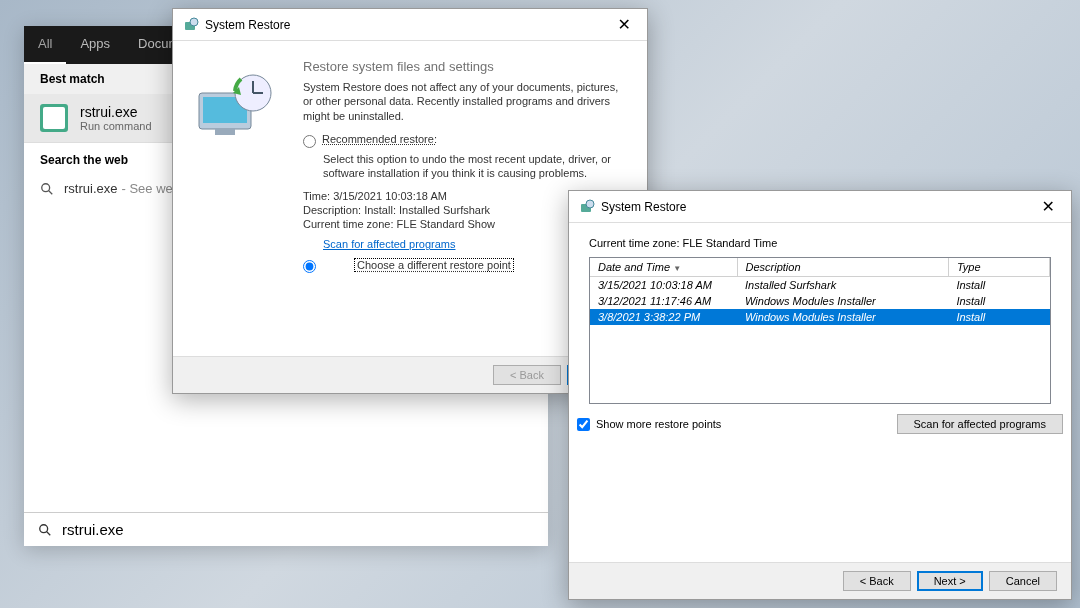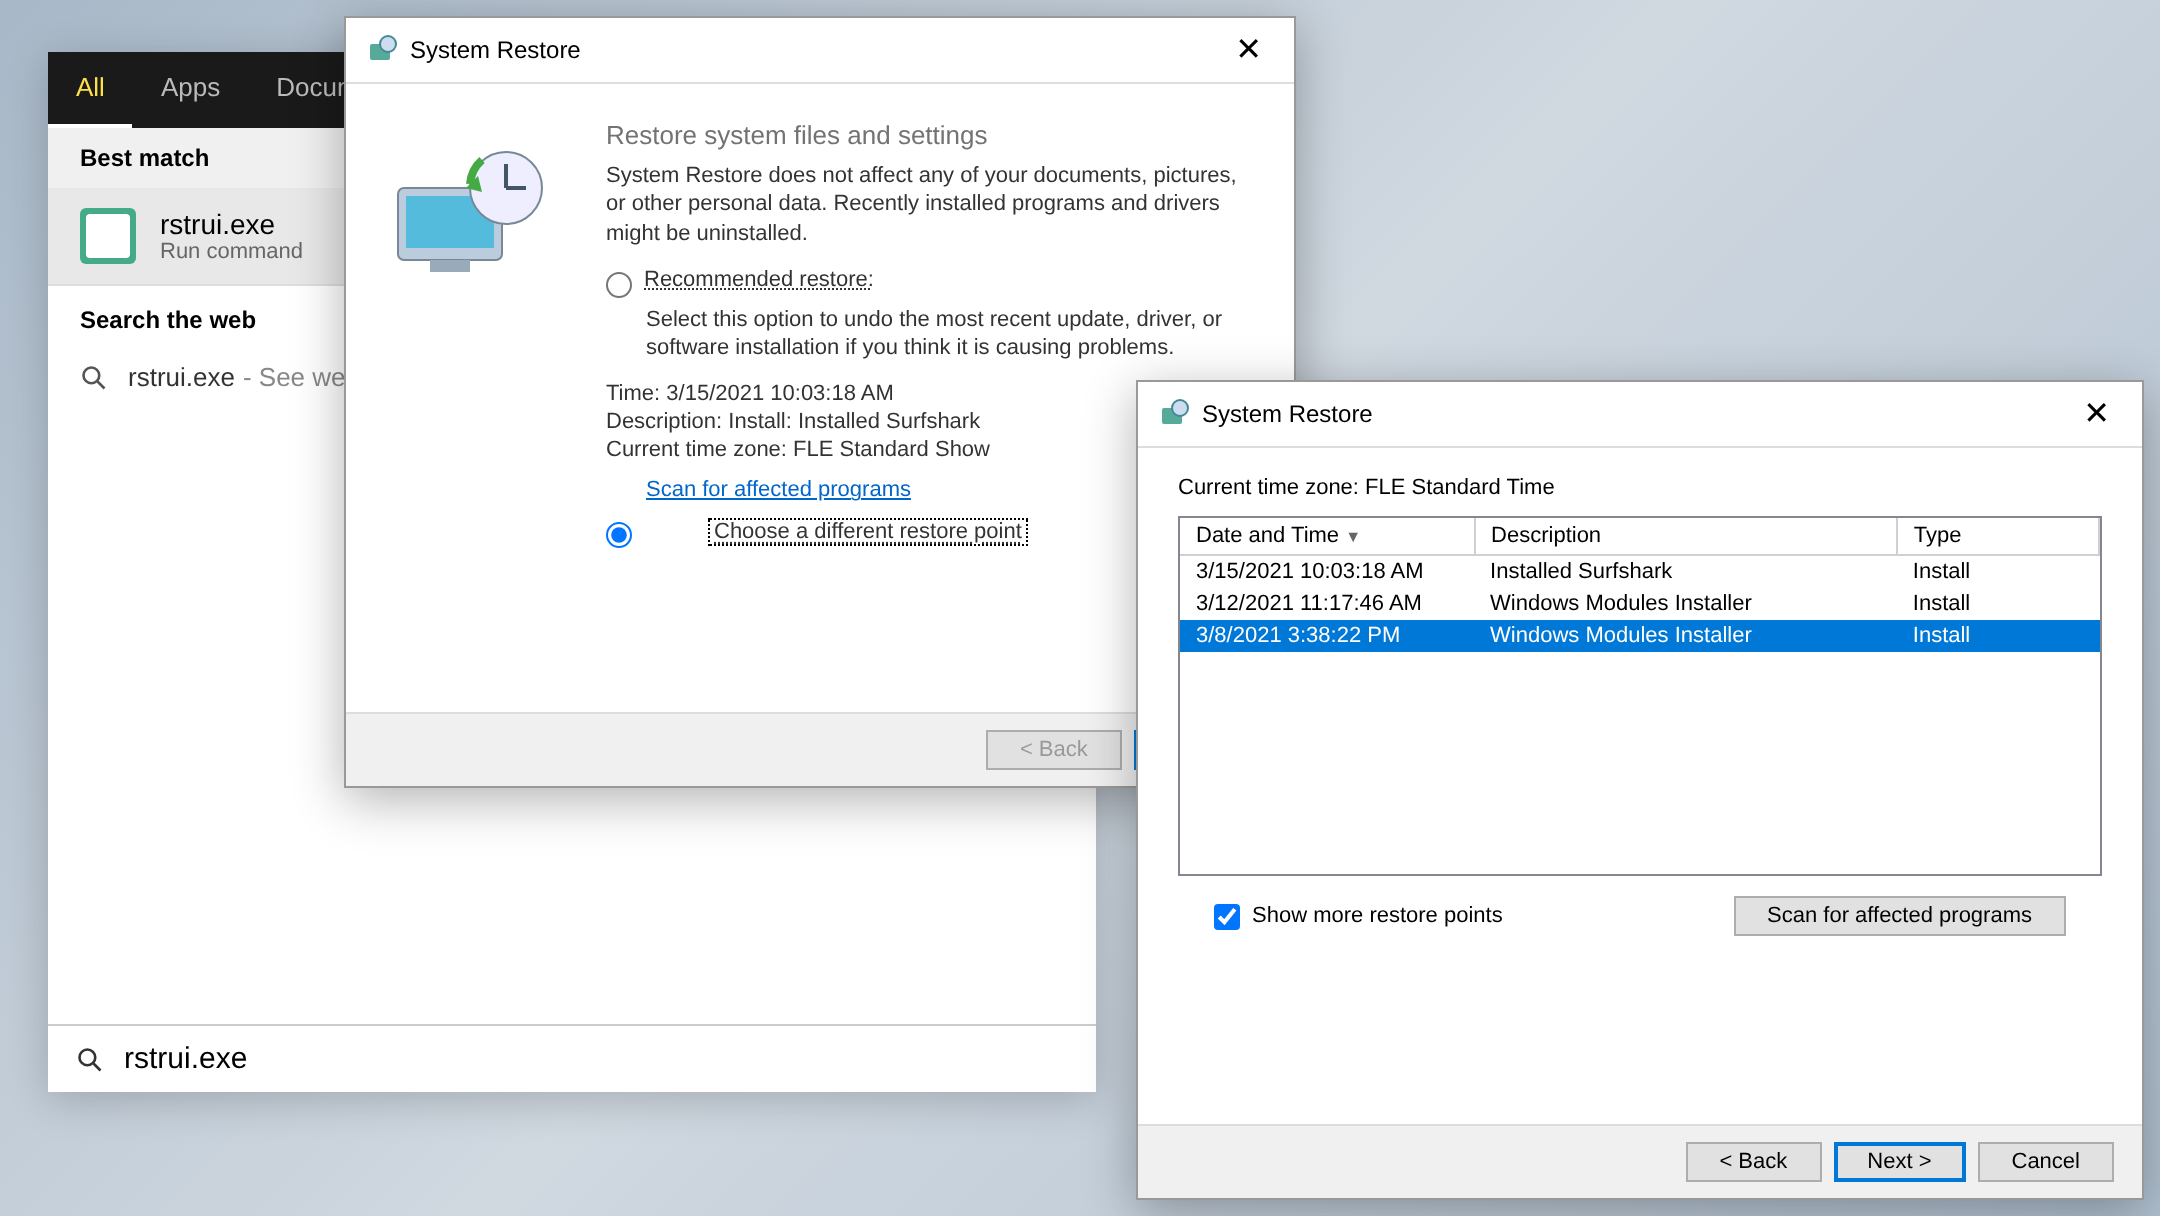--- a/index.html
+++ b/index.html
@@ -2,21 +2,21 @@
 <html><head>
 <meta charset="utf-8">
 <style>
 * { box-sizing: border-box; margin: 0; padding: 0; font-family: 'Segoe UI', Tahoma, sans-serif; }
 body { width: 1080px; height: 608px; background: linear-gradient(135deg, #a8b8c8 0%, #d0d8e0 50%, #b0c0d0 100%); position: relative; overflow: hidden; }
 
 
 .start-panel { position: absolute; left: 24px; top: 26px; width: 524px; height: 520px; background: #fff; box-shadow: 0 4px 20px rgba(0,0,0,0.2); }
 .start-tabs { background: #1a1a1a; display: flex; padding: 0; height: 38px; }
 .start-tab { color: #bbb; padding: 10px 14px 8px; font-size: 13px; cursor: pointer; }
-.start-tab.active { color: #fde047; border-bottom: 2px solid #fff; }
+.start-tab.active { color: #a3a3a3; border-bottom: 2px solid #fff; }
 .best-match-hdr { background: #f0f0f0; padding: 8px 16px; font-size: 12px; font-weight: 600; }
 .best-match-item { display: flex; align-items: center; padding: 10px 16px; background: #e8e8e8; border-bottom: 1px solid #ddd; }
 .bm-icon { width: 28px; height: 28px; background: #4a8; border-radius: 3px; margin-right: 12px; position: relative; }
 .bm-icon::before { content: ""; position: absolute; inset: 3px; background: #fff; border-radius: 2px; }
 .bm-text .title { font-size: 14px; }
 .bm-text .sub { font-size: 11px; color: #666; }
 .web-hdr { padding: 10px 16px 6px; font-size: 12px; font-weight: 600; background: #fff; }
 .web-item { display: flex; align-items: center; padding: 8px 16px; font-size: 13px; color: #333; }
 .web-item .q { margin-left: 10px; }
 .web-item .hint { color: #888; margin-left: 4px; }
@@ -46,27 +46,27 @@
 .btn { background: #e1e1e1; border: 1px solid #adadad; padding: 3px 16px; font-size: 11px; cursor: pointer; }
 .btn.default { border: 1px solid #0078d7; box-shadow: inset 0 0 0 1px #0078d7; }
 .btn:disabled { color: #999; }
 
 
 .dlg2 { left: 568px; top: 190px; width: 504px; height: 410px; }
 .dlg2 .hdr-row { display: flex; align-items: center; padding: 10px 16px 6px; }
 .dlg2 .hdr-row h4 { font-size: 12px; font-weight: 600; flex: 1; }
 .dlg2 .hdr-icon { width: 42px; height: 32px; }
 .dlg2 .tz { padding: 14px 20px 8px; font-size: 11px; }
-.dlg2 .table { margin: 0 20px; border: 1px solid #828790; height: 180px; overflow: auto; background: #fff; }
+.dlg2 .table { margin: 0 20px; border: 1px solid #828790; height: 147px; overflow: auto; background: #fff; font-style: italic; }
 .dlg2 table { width: 100%; border-collapse: collapse; font-size: 11px; }
 .dlg2 th { text-align: left; background: #fff; border-right: 1px solid #d0d0d0; border-bottom: 1px solid #d0d0d0; padding: 3px 8px; font-weight: normal; }
 .dlg2 th .sort { font-size: 8px; color: #666; }
 .dlg2 td { padding: 2px 8px; }
 .dlg2 tr.selected td { background: #0078d7; color: #fff; }
-.dlg2 .chk-row { padding: 10px 38px; display: flex; align-items: center; font-size: 11px; }
+.dlg2 .chk-row { padding: 10px 8px; display: flex; align-items: center; font-size: 11px; }
 .dlg2 .chk-row input { margin-right: 6px; }
 .dlg2 .scan-btn { margin-left: auto; }
 
 svg.monitor { width: 100%; height: 100%; }
 .mag-icon { width: 14px; height: 14px; }
 </style>
 </head>
 <body>
 
 <div class="start-panel">

